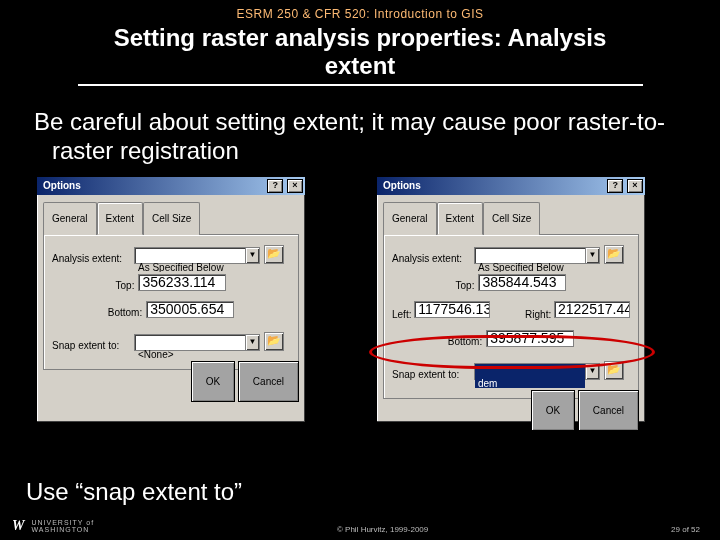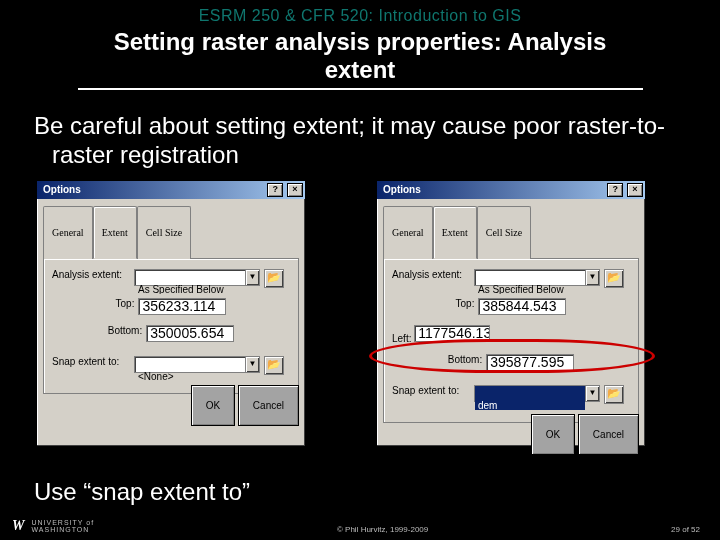--- a/index.html
+++ b/index.html
@@ -9,24 +9,24 @@
     height: 540px;
     background: #000;
     font-family: Georgia, "Times New Roman", serif;
     color: #fff;
     overflow: hidden;
     position: relative;
   }
   .top-banner {
     text-align: center;
     font-family: "Gill Sans", "Trebuchet MS", Arial, sans-serif;
-    font-size: 16px;
+    font-size: 12px;
     letter-spacing: 0.5px;
     padding: 7px 0 3px;
-    color: #0f766e;
+    color: #fdba74;
   }
   .slide-title {
     text-align: center;
     font-family: "Gill Sans", "Trebuchet MS", Arial, sans-serif;
     font-size: 24px;
     font-weight: bold;
     margin: 0 auto 4px;
     width: 560px;
   }
   .title-underline {
@@ -86,43 +86,42 @@
   }
   .tabs {
     display: flex;
     margin: 6px 0 0 6px;
     gap: 0;
   }
   .tab {
     background: #d4d0c8;
     border: 1px solid #808080;
     border-bottom: none;
-    padding: 20px 8px;
+    padding: 10px 8px;
     font-size: 10px;
     border-radius: 2px 2px 0 0;
     position: relative;
     top: 1px;
-    font-family: Liberation Serif, serif;
   }
   .tab.active {
     background: #d4d0c8;
     box-shadow: inset 1px 1px 0 #fff;
     z-index: 2;
     border-bottom: 1px solid #d4d0c8;
   }
   .tab-panel {
     border: 1px solid #808080;
     box-shadow: inset 1px 1px 0 #fff;
     margin: 0 6px 6px 6px;
     padding: 10px 8px 8px;
     background: #d4d0c8;
   }
   .row {
     display: flex;
-    align-items: flex-start;
+    align-items: flex-end;
     margin-bottom: 10px;
     gap: 4px;
   }
   .row.center { justify-content: center; }
   .lbl { font-size: 10px; }
   .textbox {
     background: #fff;
     border: 1px solid #808080;
     box-shadow: inset 1px 1px 0 #404040;
     height: 15px;
@@ -206,21 +205,21 @@
   }
   .w-mark {
     font-family: Georgia, serif;
     font-weight: bold;
     font-style: italic;
     font-size: 14px;
     color: #fff;
   }
   .bottom-advice {
     position: absolute;
-    left: 34px;
+    left: 26px;
     bottom: 34px;
     font-family: "Gill Sans", "Trebuchet MS", Arial, sans-serif;
     font-size: 24px;
   }
 </style>
 </head>
 <body>
 
 <div class="top-banner">ESRM 250 &amp; CFR 520: Introduction to GIS</div>
 <div class="slide-title">Setting raster analysis properties: Analysis extent</div>
@@ -297,20 +296,22 @@
         </div>
         <div class="icon-btn">📂</div>
       </div>
       <div class="row center">
         <span class="lbl">Top:</span>
         <div class="textbox" style="width:80px">385844.543</div>
       </div>
       <div class="row" style="justify-content:space-between">
         <span><span class="lbl">Left:</span>
         <span class="textbox" style="width:68px;display:inline-block">1177546.13</span></span>
+        <span><span class="lbl">Right:</span>
+        <span class="textbox" style="width:68px;display:inline-block">2122517.44</span></span>
       </div>
       <div class="row center">
         <span class="lbl">Bottom:</span>
         <div class="textbox" style="width:80px">395877.595</div>
       </div>
       <div class="row" style="margin-top:14px">
         <span class="lbl" style="width:78px">Snap extent to:</span>
         <div class="combo hl" style="width:124px">
           <span class="combo-text">dem</span>
           <span class="combo-btn">▼</span>

